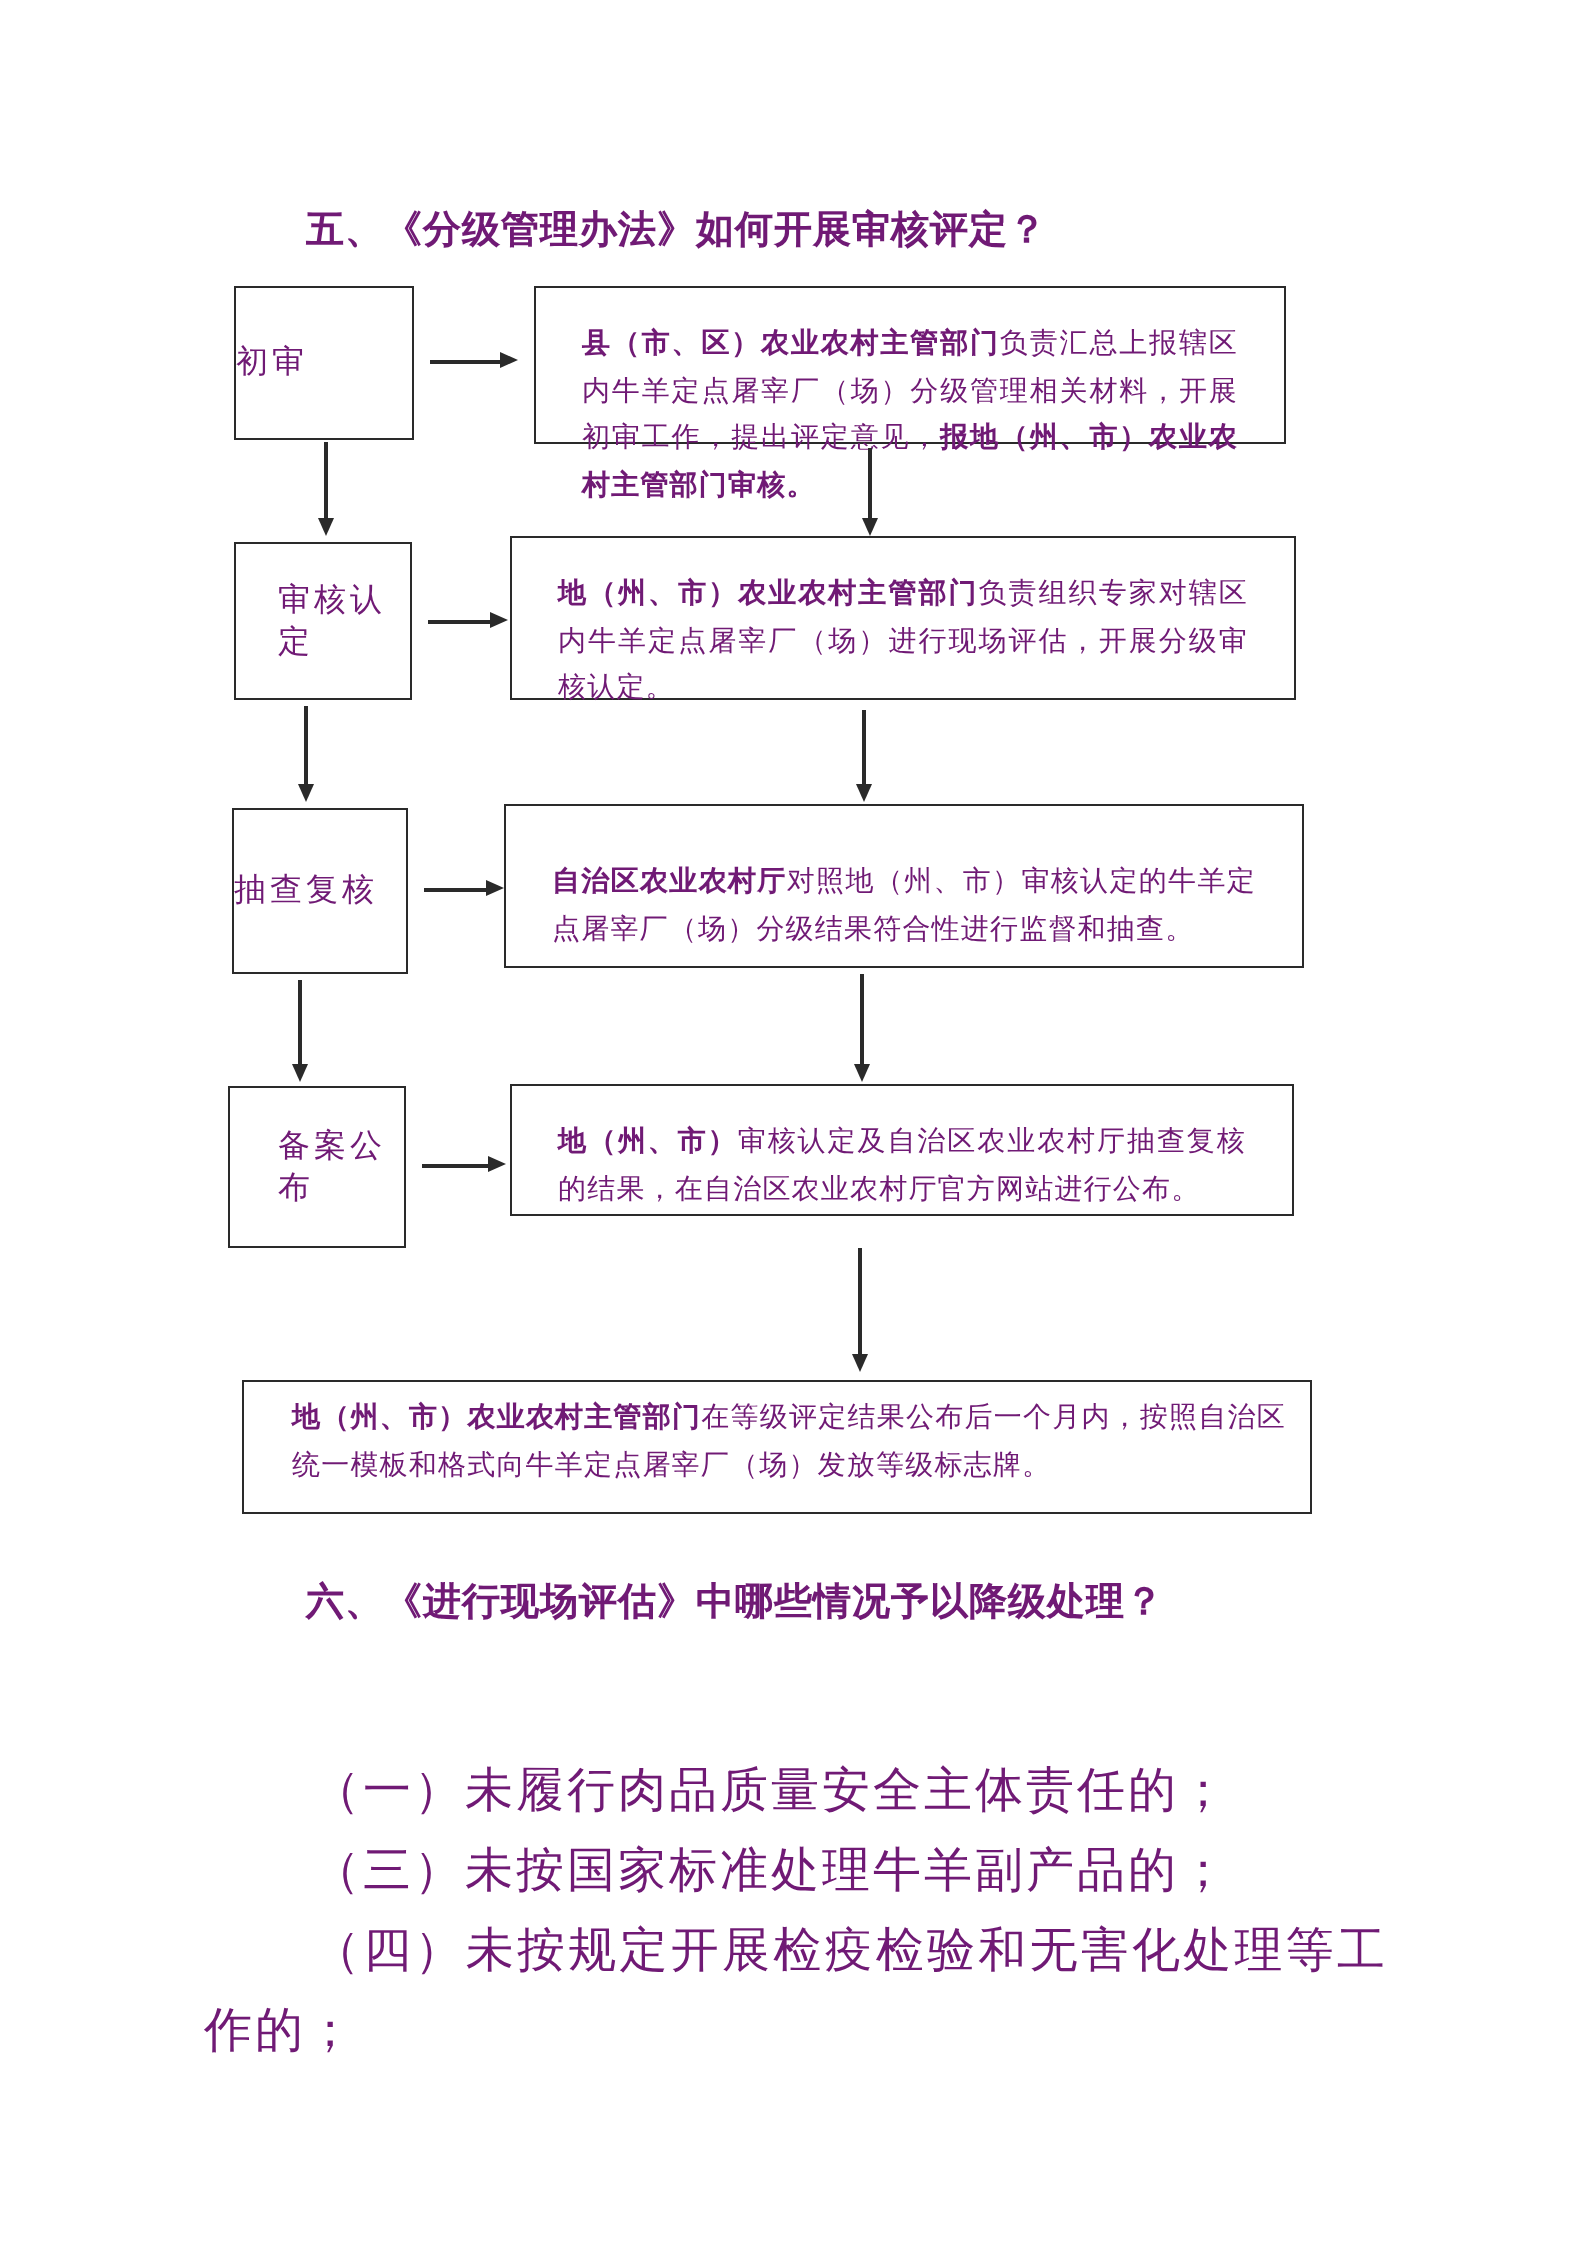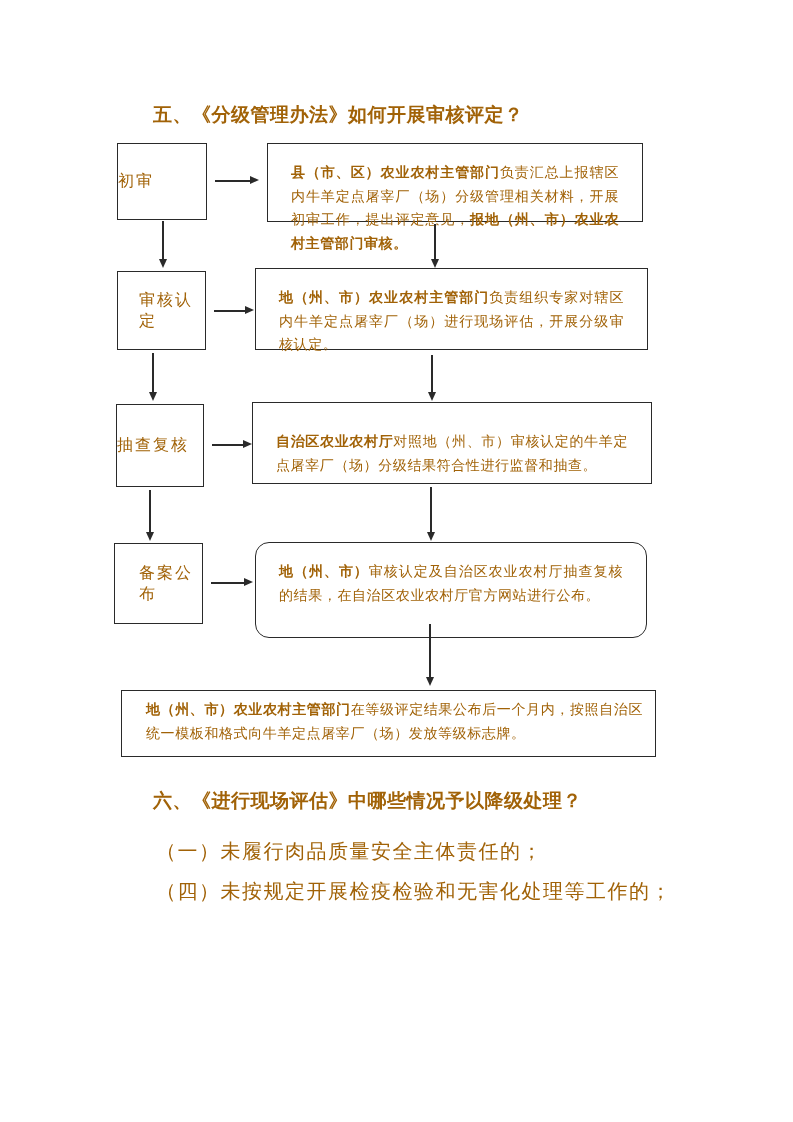--- a/index.html
+++ b/index.html
@@ -1,18 +1,18 @@
 <!DOCTYPE html>
 <html><head>
 <meta charset="utf-8">
 <style>
   html,body{margin:0;padding:0;background:#e8e8e8;}
   .page{
     position:relative;width:793px;height:1122px;background:#ffffff;
-    margin:0 auto;overflow:hidden;color:#a16207;
+    margin:0 auto;overflow:hidden;color:#701a75;
     font-family:"Liberation Serif","DejaVu Serif",serif;
   }
   .sec-title{
     position:absolute;margin:0;
     font-family:"Liberation Sans","DejaVu Sans",sans-serif;
     font-weight:bold;font-size:19px;letter-spacing:0.5px;white-space:nowrap;
   }
   .t5{left:153px;top:102px;}
   .t6{left:153px;top:788px;}
 
@@ -23,37 +23,37 @@
   .s2{left:117px;top:271px;width:89px;height:79px;padding-left:21px;}
   .s3{left:116px;top:404px;width:88px;height:83px;}
   .s4{left:114px;top:543px;width:89px;height:81px;padding-left:24px;}
 
   .desc{font-size:14px;line-height:23.5px;}
   .desc p{margin:12px;padding:5px 11px;text-align:justify;letter-spacing:0.6px;}
   .d1{left:267px;top:143px;width:376px;height:79px;}
   .d2{left:255px;top:268px;width:393px;height:82px;}
   .d3{left:252px;top:402px;width:400px;height:82px;}
   .d3 p{padding-top:15px;}
-  .d4{left:255px;top:542px;width:392px;height:96px;border-radius:14px;}
+  .d4{left:255px;top:542px;width:392px;height:66px;}
   .final{left:121px;top:690px;width:535px;height:67px;font-size:14px;line-height:24px;padding-left:12px;}
   .final p{margin:0;padding:7px 12px;text-align:justify;letter-spacing:0.6px;}
   .desc b,.final b{font-weight:bold;}
 
   
   .va{position:absolute;width:1.5px;background:#2a2a2a;}
   .va::after{content:"";position:absolute;left:-3.5px;bottom:-8px;
     border-left:4.5px solid transparent;border-right:4.5px solid transparent;
     border-top:9px solid #2a2a2a;}
   .ha{position:absolute;height:1.5px;background:#2a2a2a;}
   .ha::after{content:"";position:absolute;right:-8px;top:-4px;
     border-top:4.5px solid transparent;border-bottom:4.5px solid transparent;
     border-left:9px solid #2a2a2a;}
 
-  .items{position:absolute;left:102px;top:831px;width:592px;
-    font-size:20px;line-height:40px;letter-spacing:1.5px;text-align:justify;}
+  .items{position:absolute;left:102px;top:876px;width:592px;
+    font-size:24px;line-height:40px;letter-spacing:1.5px;text-align:justify;}
   .items p{margin:0;text-indent:54px;}
 </style>
 </head>
 <body>
 
 <div class="page">
 
   <h2 class="sec-title t5">五、《分级管理办法》如何开展审核评定？</h2>
 
   <div class="box step s1">
@@ -100,16 +100,17 @@
   <div class="va" style="left:429px;top:624px;height:54px;"></div>
 
   <div class="box final">
     <p><b>地（州、市）农业农村主管部门</b><span>在等级评定结果公布后一个月内，按照自治区统一模板和格式向牛羊定点屠宰厂（场）发放等级标志牌。</span></p>
   </div>
 
   <h2 class="sec-title t6">六、《进行现场评估》中哪些情况予以降级处理？</h2>
 
   <div class="items">
     <p>（一）未履行肉品质量安全主体责任的；</p>
+    <p>（三）未按国家标准处理牛羊副产品的；</p>
     <p>（四）未按规定开展检疫检验和无害化处理等工作的；</p>
   </div>
 
 </div>
 
 </body></html>

